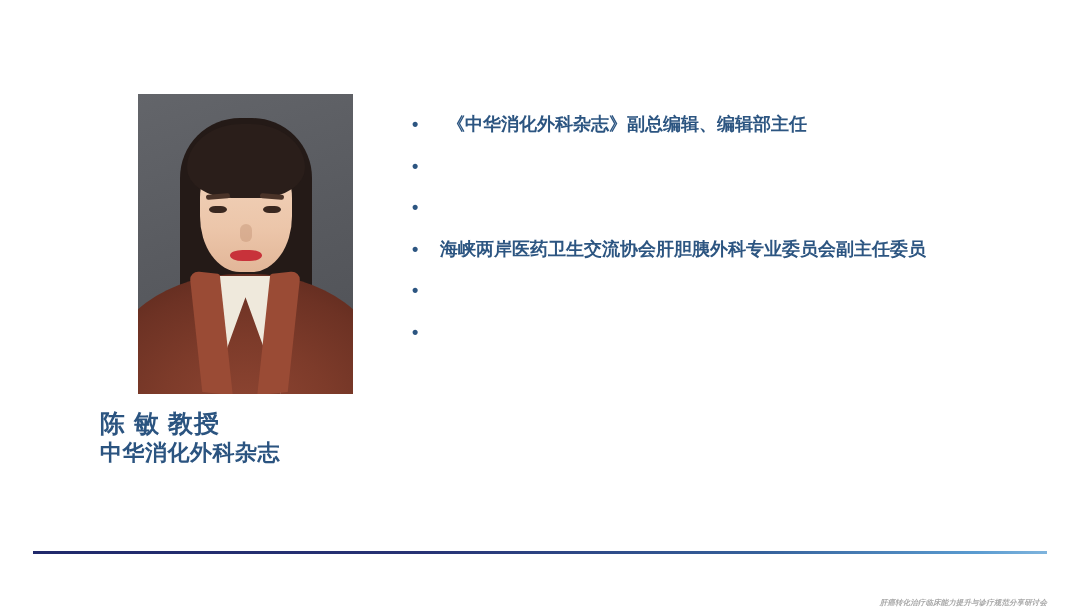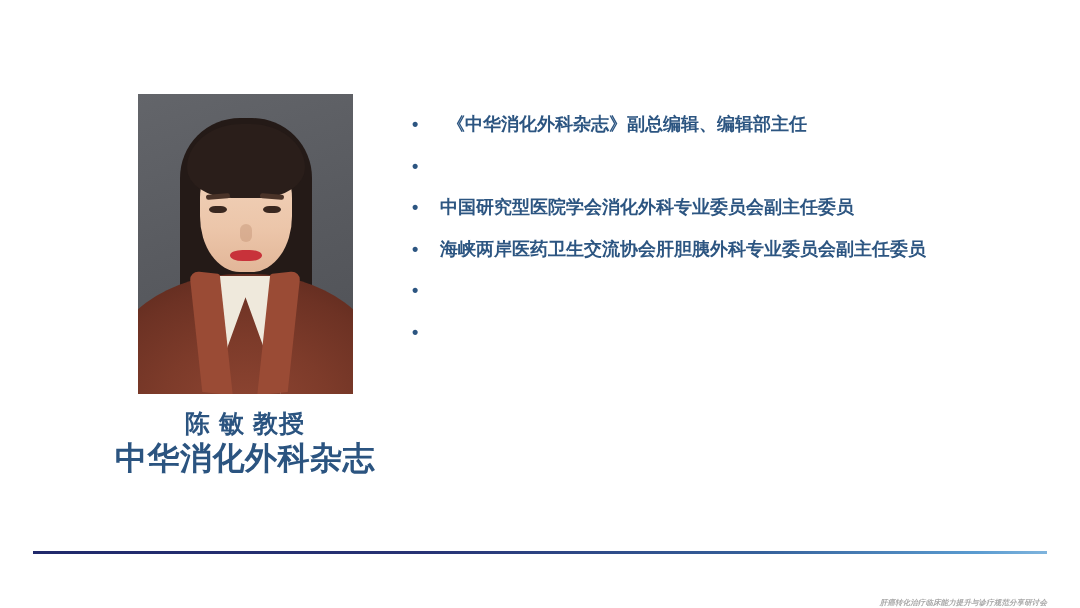--- a/index.html
+++ b/index.html
@@ -150,31 +150,31 @@
     background: #c8323a;
     border-radius: 16px / 7px;
   }
 
   
   .caption {
     position: absolute;
     left: 100px;
     top: 408px;
     width: 290px;
-    text-align: center;
+    text-align: left;
     color: #2b5480;
     font-weight: bold;
     line-height: 1.24;
   }
   .caption-name {
     font-size: 25px;
     letter-spacing: 1px;
   }
   .caption-org {
-    font-size: 32px;
+    font-size: 22px;
     letter-spacing: 0.5px;
   }
 
   
   .bullets {
     position: absolute;
     left: 412px;
     top: 112px;
     width: 668px;
   }
@@ -268,21 +268,20 @@
   <div class="bullets">
     <div class="bullet-row first">
       <span class="bullet-dot">•</span>
       <span class="bullet-text">《中华消化外科杂志》副总编辑、编辑部主任</span>
     </div>
     <div class="bullet-row">
       <span class="bullet-dot">•</span>
     </div>
     <div class="bullet-row">
       <span class="bullet-dot">•</span>
-      <span class="bullet-text">中国研究型医院学会消化外科专业委员会副主任委员</span>
     </div>
     <div class="bullet-row">
       <span class="bullet-dot">•</span>
       <span class="bullet-text">海峡两岸医药卫生交流协会肝胆胰外科专业委员会副主任委员</span>
     </div>
     <div class="bullet-row">
       <span class="bullet-dot">•</span>
     </div>
     <div class="bullet-row">
       <span class="bullet-dot">•</span>

